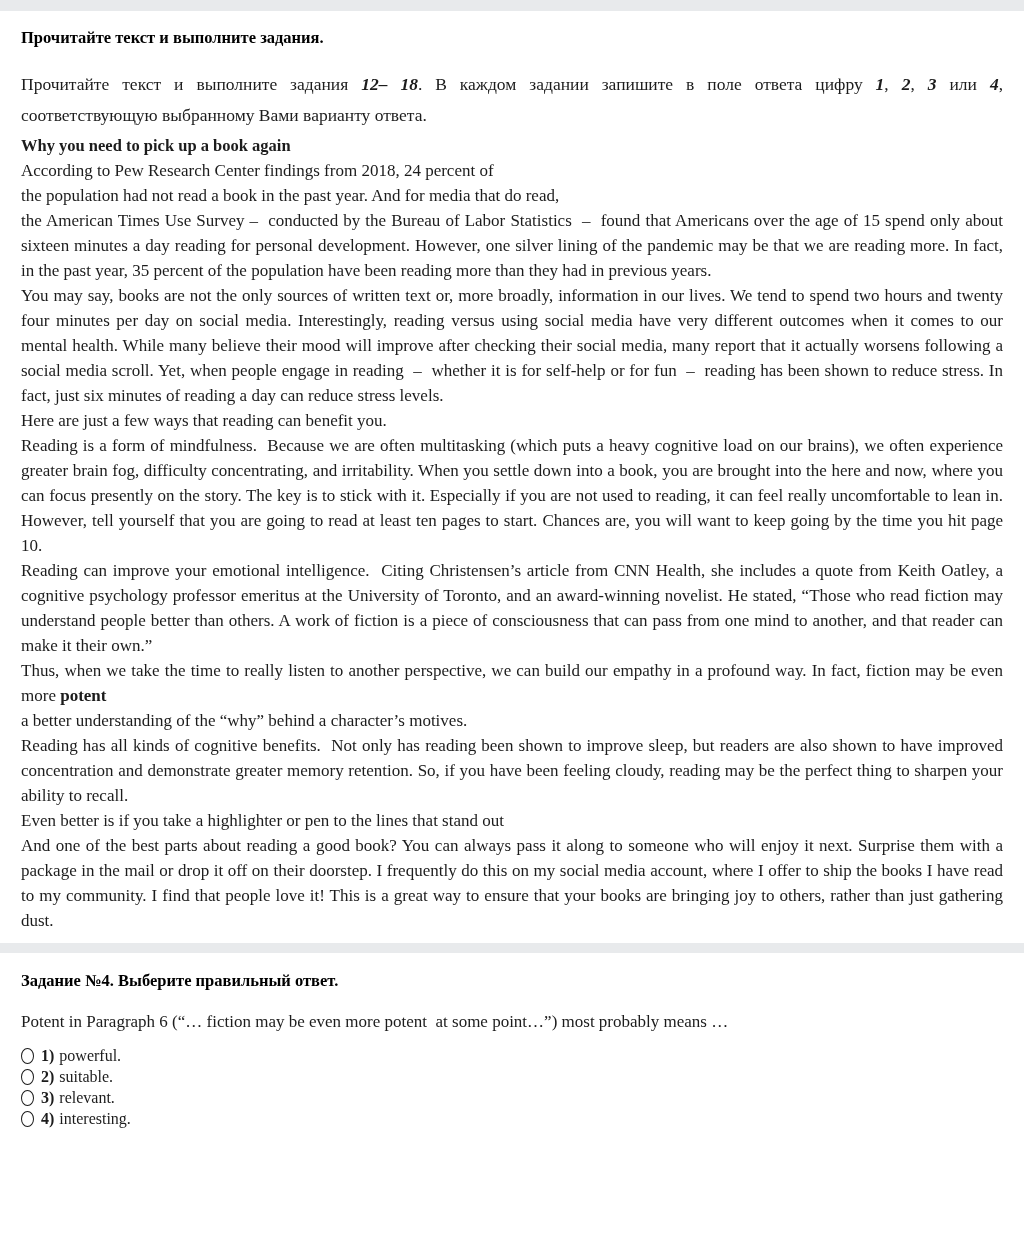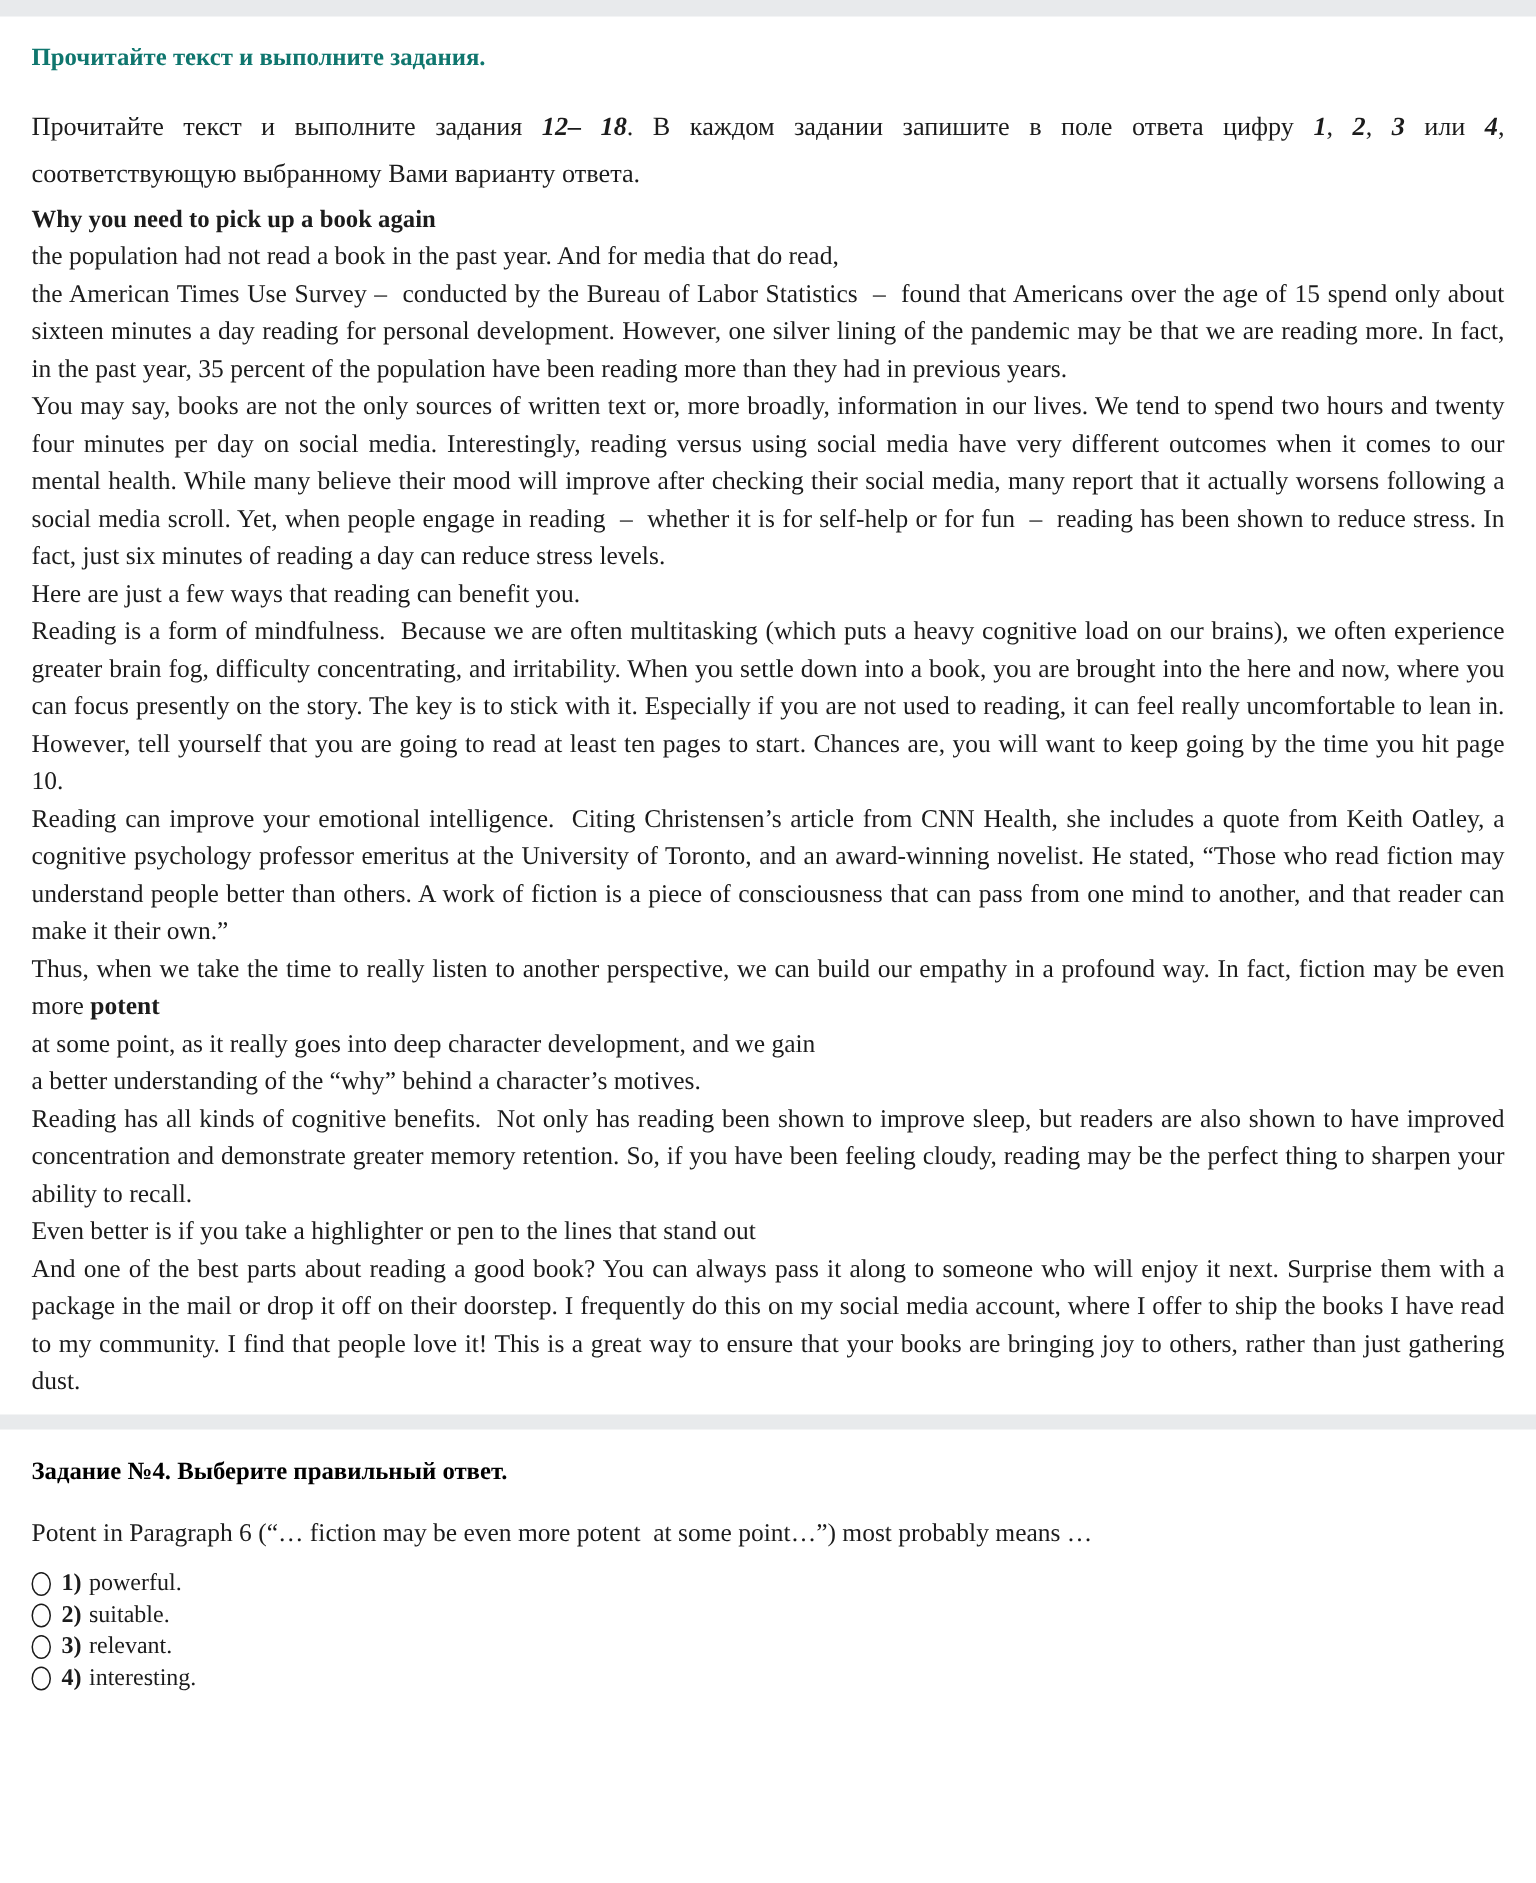--- a/index.html
+++ b/index.html
@@ -6,21 +6,21 @@
   * { box-sizing:border-box; }
   html,body { margin:0; padding:0; }
   body {
     width:1024px; height:1255px; overflow:hidden;
     background:#ffffff; color:var(--ink);
     font-family:"Liberation Serif","DejaVu Serif",serif;
   }
   .bar { width:100%; height:11px; background:var(--bar); }
   .content { padding:0 21px; }
   .instr-head {
-    margin:17px 0 0 0; font-size:16.5px; font-weight:700; color:#0f766e;
+    margin:17px 0 0 0; font-size:16.5px; font-weight:700; color:#000000;
   }
   .instr-text { margin-top:21px; font-size:17.5px; line-height:31px; }
   .article { margin-top:2px; font-size:17px; line-height:25px; }
   .article-title { font-weight:700; font-size:16.5px; line-height:25px; }
   .tl { text-align:left; }
   .tl.flow { text-align:justify; }
   .tl.stretch { text-align:justify; text-align-last:justify; }
   .s-i { }
   .s-b { font-weight:700; }
   .s-bi { font-style:italic; font-weight:700; }
@@ -45,28 +45,28 @@
 <div class="content">
   <p class="instr-head">Прочитайте текст и выполните задания.</p>
   <div class="instr-text">
       <div class="tl stretch"><span class="s-i">Прочитайте текст и выполните задания </span><span class="s-bi">12–&nbsp;18</span><span class="s-i">. В каждом задании запишите в поле ответа цифру </span><span class="s-bi">1</span><span class="s-i">, </span><span class="s-bi">2</span><span class="s-i">, </span><span class="s-bi">3</span><span class="s-i"> или </span><span class="s-bi">4</span><span class="s-i">,</span></div>
       <div class="tl"><span class="s-i">соответствующую выбранному Вами варианту ответа.</span></div>
     </div>
 
   <div class="article">
     <div class="article-title">Why you need to pick up a book again</div>
     <div>
+        <div class="tl"><span>According to Pew Research Center findings from 2018, 24 percent of</span></div>
         <div class="tl"><span>the population had not read a book in the past year. And for media that do read,</span></div>
         <div class="tl flow"><span>the </span><span class="s-i">American Times Use Survey</span><span> –&nbsp; conducted by the Bureau of Labor Statistics &nbsp;–&nbsp; found that Americans over the age of 15 spend only about sixteen minutes a day reading for personal development. However, one silver lining of the pandemic may be that we are reading more. In fact, in the past year, 35 percent of the population have been reading more than they had in previous years.</span></div>
         <div class="tl flow"><span>You may say, books are not the only sources of written text or, more broadly, information in our lives. We tend to spend two hours and twenty four minutes per day on social media. Interestingly, reading versus using social media have very different outcomes when it comes to our mental health. While many believe their mood will improve after checking their social media, many report that it actually worsens following a social media scroll. Yet, when people engage in reading &nbsp;–&nbsp; whether it is for self-help or for fun &nbsp;–&nbsp; reading has been shown to reduce stress. In fact, just six minutes of reading a day can reduce stress levels.</span></div>
         <div class="tl"><span>Here are just a few ways that reading can benefit you.</span></div>
         <div class="tl flow"><span>Reading is a form of mindfulness.&nbsp; Because we are often multitasking (which puts a heavy cognitive load on our brains), we often experience greater brain fog, difficulty concentrating, and irritability. When you settle down into a book, you are brought into the here and now, where you can focus presently on the story. The key is to stick with it. Especially if you are not used to reading, it can feel really uncomfortable to lean in. However, tell yourself that you are going to read at least ten pages to start. Chances are, you will want to keep going by the time you hit page 10.</span></div>
         <div class="tl flow"><span>Reading can improve your emotional intelligence.&nbsp; Citing Christensen’s article from </span><span class="s-i">CNN Health</span><span>, she includes a quote from Keith Oatley, a cognitive psychology professor emeritus at the University of Toronto, and an award-winning novelist. He stated, “Those who read fiction may understand people better than others. A work of fiction is a piece of consciousness that can pass from one mind to another, and that reader can make it their own.”</span></div>
         <div class="tl flow"><span>Thus, when we take the time to really listen to another perspective, we can build our empathy in a profound way. In fact, fiction may be even more </span><span class="s-b">potent</span></div>
-        <div class="tl"><span>at some point, as it really goes into deep character development, and we gain</span></div>
         <div class="tl"><span>a better understanding of the “why” behind a character’s motives.</span></div>
         <div class="tl flow"><span>Reading has all kinds of cognitive benefits.&nbsp; Not only has reading been shown to improve sleep, but readers are also shown to have improved concentration and demonstrate greater memory retention. So, if you have been feeling cloudy, reading may be the perfect thing to sharpen your ability to recall.</span></div>
         <div class="tl"><span>Even better is if you take a highlighter or pen to the lines that stand out</span></div>
         <div class="tl flow"><span>And one of the best parts about reading a good book? You can always pass it along to someone who will enjoy it next. Surprise them with a package in the mail or drop it off on their doorstep. I frequently do this on my social media account, where I offer to ship the books I have read to my community. I find that people love it! This is a great way to ensure that your books are bringing joy to others, rather than just gathering dust.</span></div>
       </div>
   </div>
 </div>
 
 <div class="divider"></div>
 

